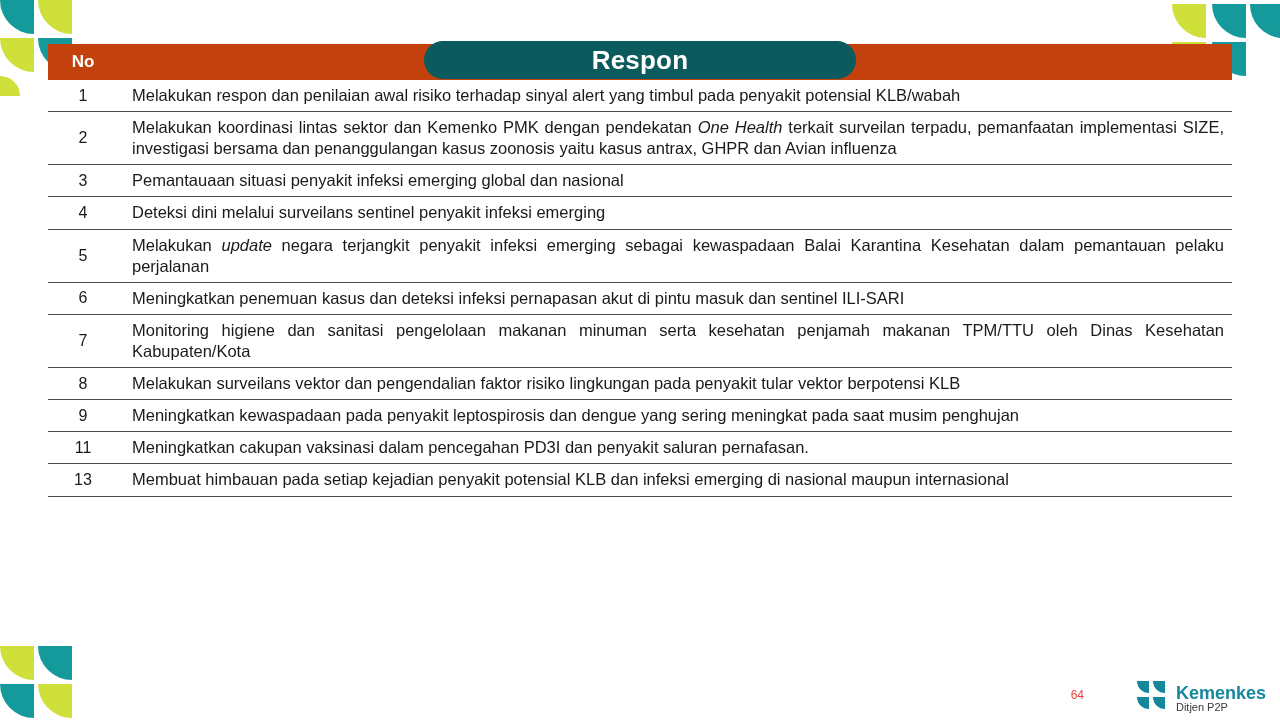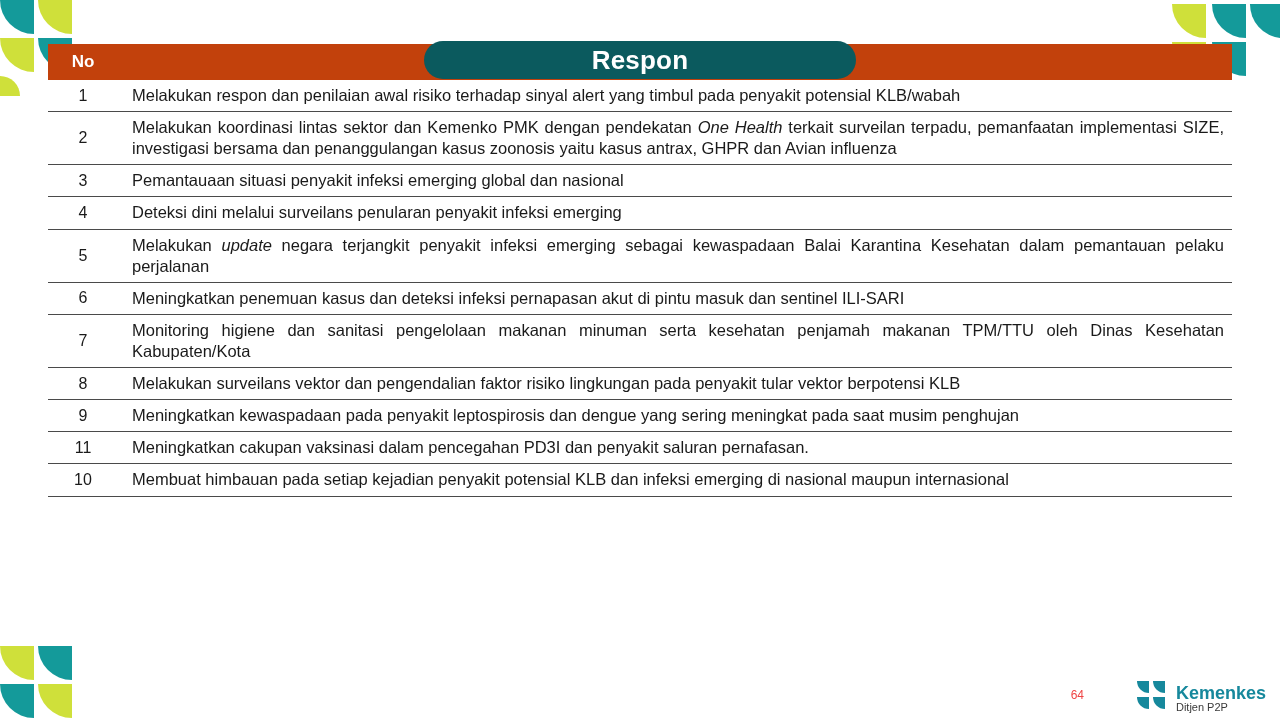--- a/index.html
+++ b/index.html
@@ -184,21 +184,21 @@
       <tr>
         <td class="cell-no">2</td>
         <td class="cell-info"><span>Melakukan koordinasi lintas sektor dan Kemenko PMK dengan pendekatan </span><em>One Health</em><span> terkait surveilan terpadu, pemanfaatan implementasi SIZE, investigasi bersama dan penanggulangan kasus zoonosis yaitu kasus antrax, GHPR dan Avian influenza</span></td>
       </tr>
       <tr>
         <td class="cell-no">3</td>
         <td class="cell-info">Pemantauaan situasi penyakit infeksi emerging global dan nasional</td>
       </tr>
       <tr>
         <td class="cell-no">4</td>
-        <td class="cell-info">Deteksi dini melalui surveilans penularan penyakit infeksi emerging</td>
+        <td class="cell-info">Deteksi dini melalui surveilans sentinel penyakit infeksi emerging</td>
       </tr>
       <tr>
         <td class="cell-no">5</td>
         <td class="cell-info"><span>Melakukan </span><em>update</em><span> negara terjangkit penyakit infeksi emerging sebagai kewaspadaan Balai Karantina Kesehatan dalam pemantauan pelaku perjalanan</span></td>
       </tr>
       <tr>
         <td class="cell-no">6</td>
         <td class="cell-info">Meningkatkan penemuan kasus dan deteksi infeksi pernapasan akut di pintu masuk dan sentinel ILI-SARI</td>
       </tr>
       <tr>
@@ -211,21 +211,21 @@
       </tr>
       <tr>
         <td class="cell-no">9</td>
         <td class="cell-info">Meningkatkan kewaspadaan pada penyakit leptospirosis dan dengue yang sering meningkat pada saat musim penghujan</td>
       </tr>
       <tr>
         <td class="cell-no">11</td>
         <td class="cell-info">Meningkatkan cakupan vaksinasi dalam pencegahan PD3I dan penyakit saluran pernafasan.</td>
       </tr>
       <tr>
-        <td class="cell-no">10</td>
+        <td class="cell-no">13</td>
         <td class="cell-info">Membuat himbauan pada setiap kejadian penyakit potensial KLB dan infeksi emerging di nasional maupun internasional</td>
       </tr>
     </tbody>
   </table>
 </div>
 
 <div class="page-number">64</div>
 
 <div class="logo">
   <span class="logo-mark">

